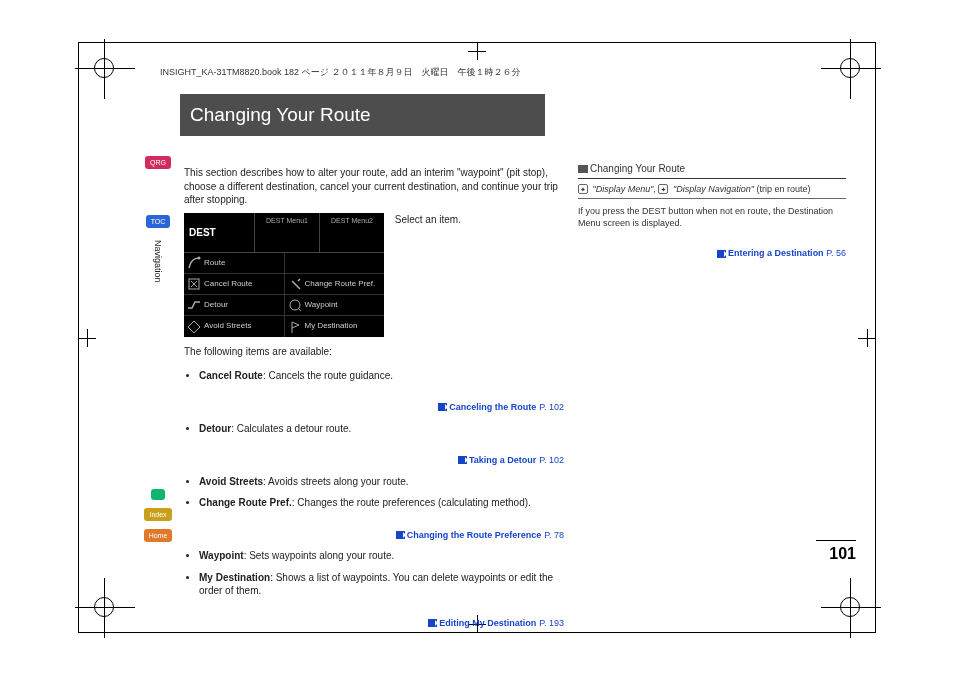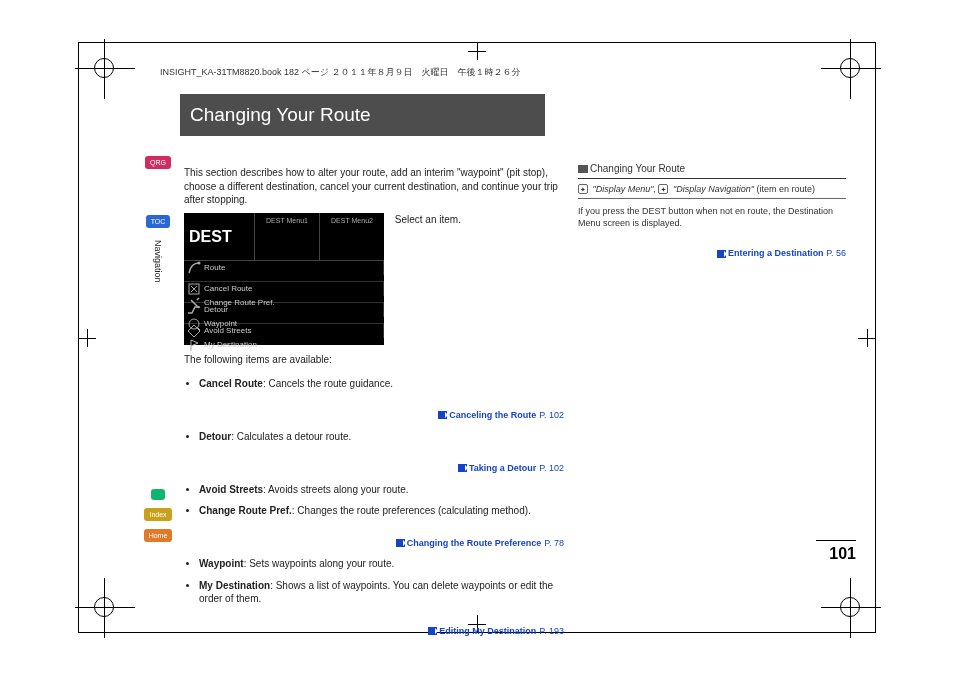--- a/index.html
+++ b/index.html
@@ -115,23 +115,23 @@
     width: 200px;
     background:#000;
     color:#ddd;
     font-size:8.5px;
     vertical-align: top;
     margin-right: 8px;
   }
   .sc-head {
     display:flex; border-bottom:1px solid #444;
   }
-  .sc-head .t1 { flex:1; padding:13px 5px; font-weight:bold; font-size:16px; color:#fff;}
+  .sc-head .t1 { flex:1; padding:13px 5px; font-weight:bold; font-size:10px; color:#fff;}
   .sc-head .t2,.sc-head .t3 { flex:1; text-align:center; padding:3px 2px; font-size:7px; color:#aaa; border-left:1px solid #444;}
-  .sc-row { display:flex; border-bottom:1px solid #333; height:21px;flex-direction:column; }
+  .sc-row { display:flex; border-bottom:1px solid #333; height:21px; }
   .sc-cell { flex:1; display:flex; align-items:center; border-right:1px solid #333; }
   .sc-cell:last-child { border-right:none; }
   .sc-icon { width:14px; height:14px; display:inline-block; margin:0 3px;}
   .sc-label { font-size:8px; color:#ccc; line-height:1.1;}
 
   .select-item {
     display: inline-block;
     vertical-align: top;
     margin-top: 0;
     font-size: 10px;
@@ -330,20 +330,20 @@
 </div>
 
 <div class="aside">
   <div class="aside-head">
     <span class="hicon"></span><span>Changing Your Route</span>
   </div>
   <div class="aside-voice">
     <span class="vicon">✦</span>
     <span>"Display Menu"</span><span>, </span>
     <span class="vicon">✦</span>
-    <span>"Display Navigation"</span><span style="font-style:normal"> (item en route)</span>
+    <span>"Display Navigation"</span><span style="font-style:normal"> (trip en route)</span>
   </div>
   <p>If you press the DEST button when not en route, the Destination Menu screen is displayed.</p>
   <div class="xref-line"><span class="xref-icon"></span><a class="xref-link">Entering a Destination</a> <span class="xref-page">P. 56</span></div>
 </div>
 
 <div class="page-num-rule"></div>
 <div class="page-num">101</div>
 
 </body></html>

